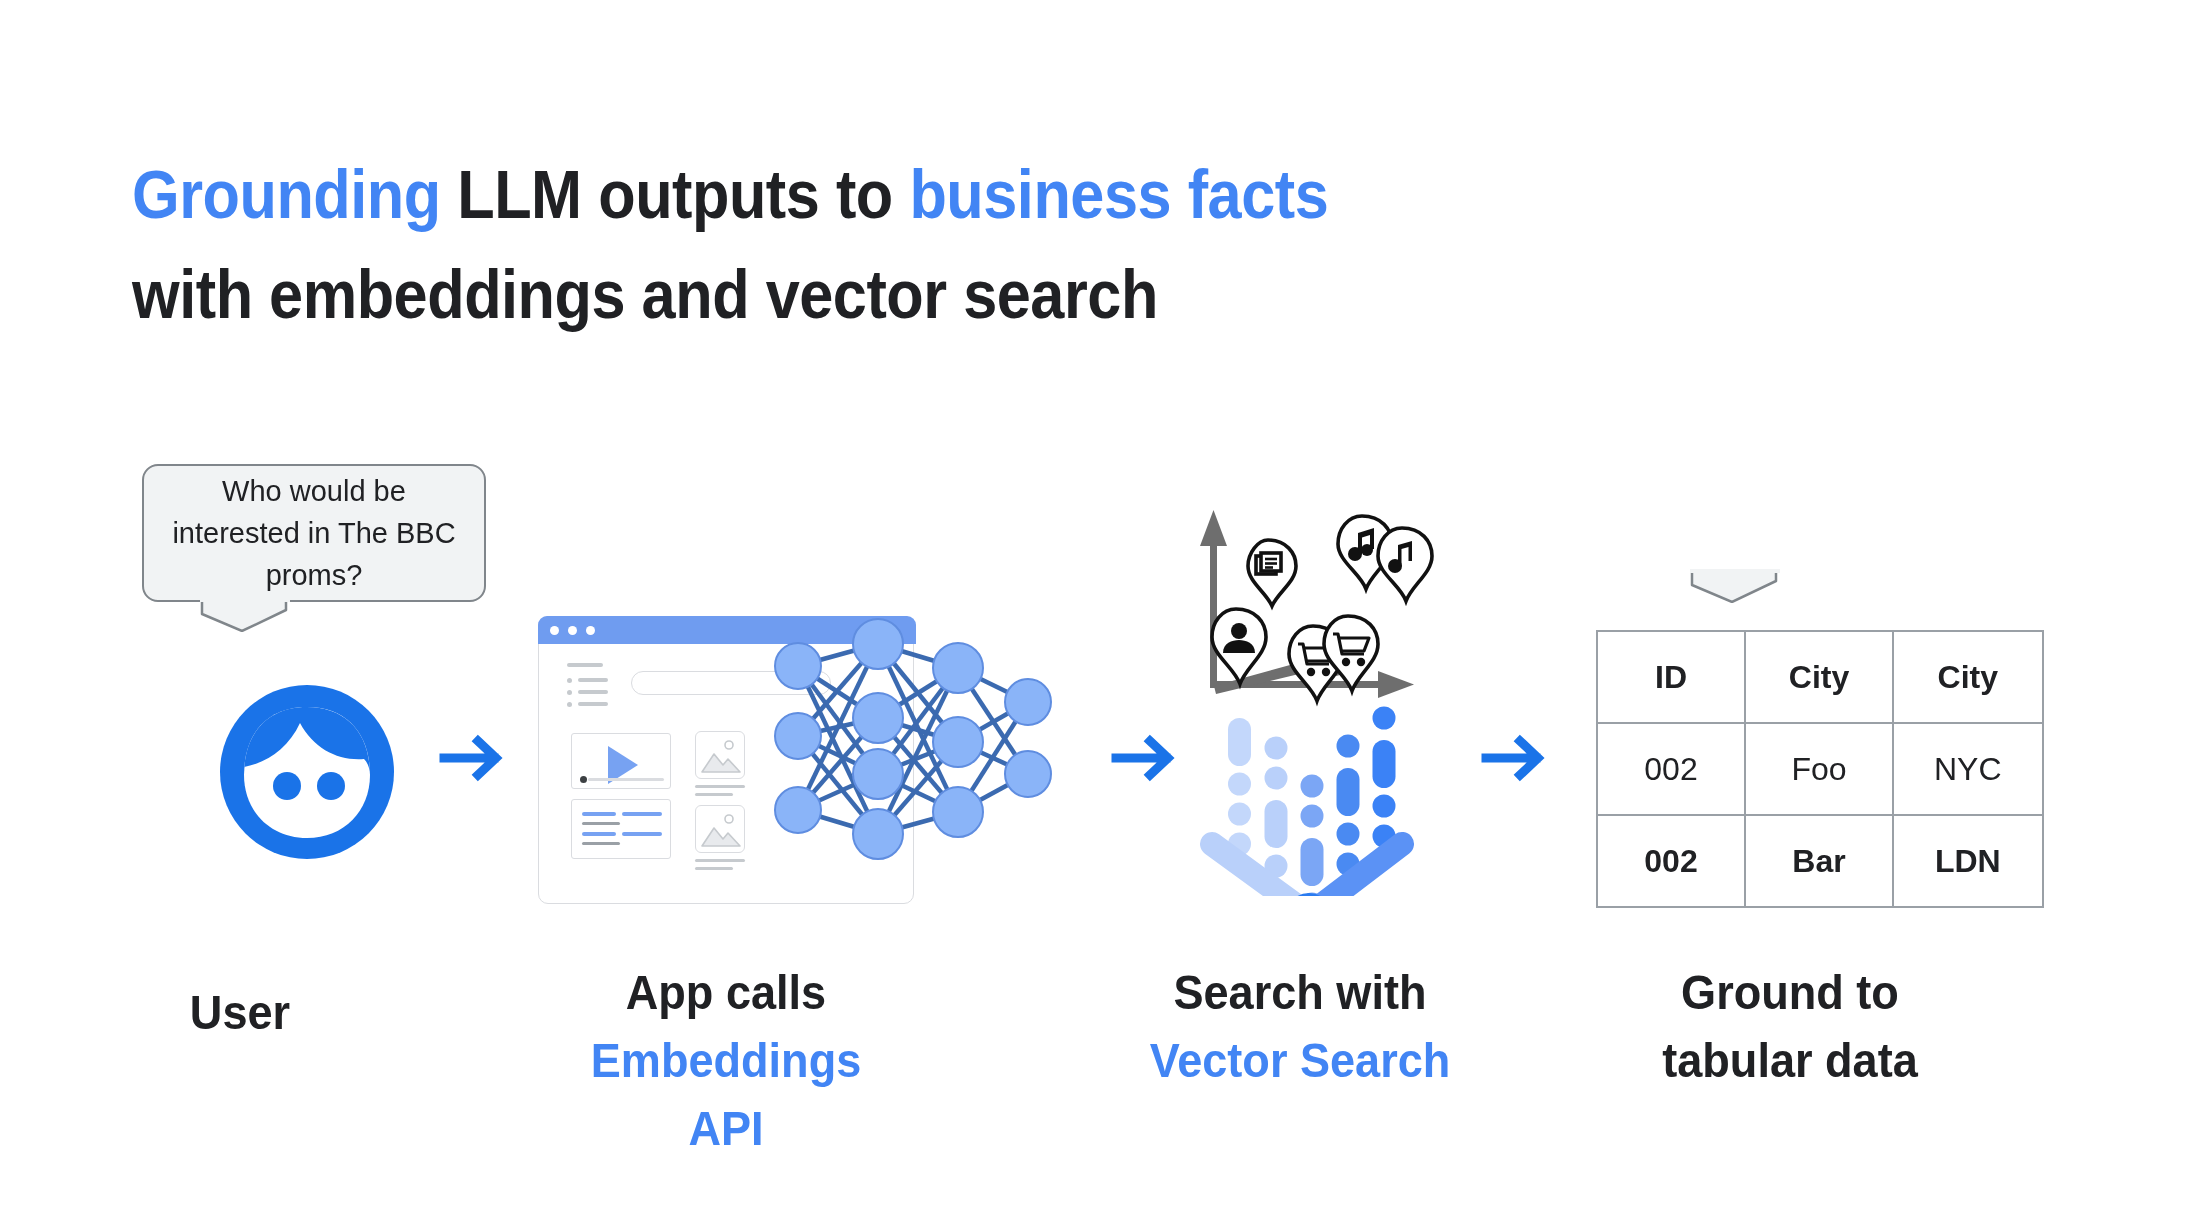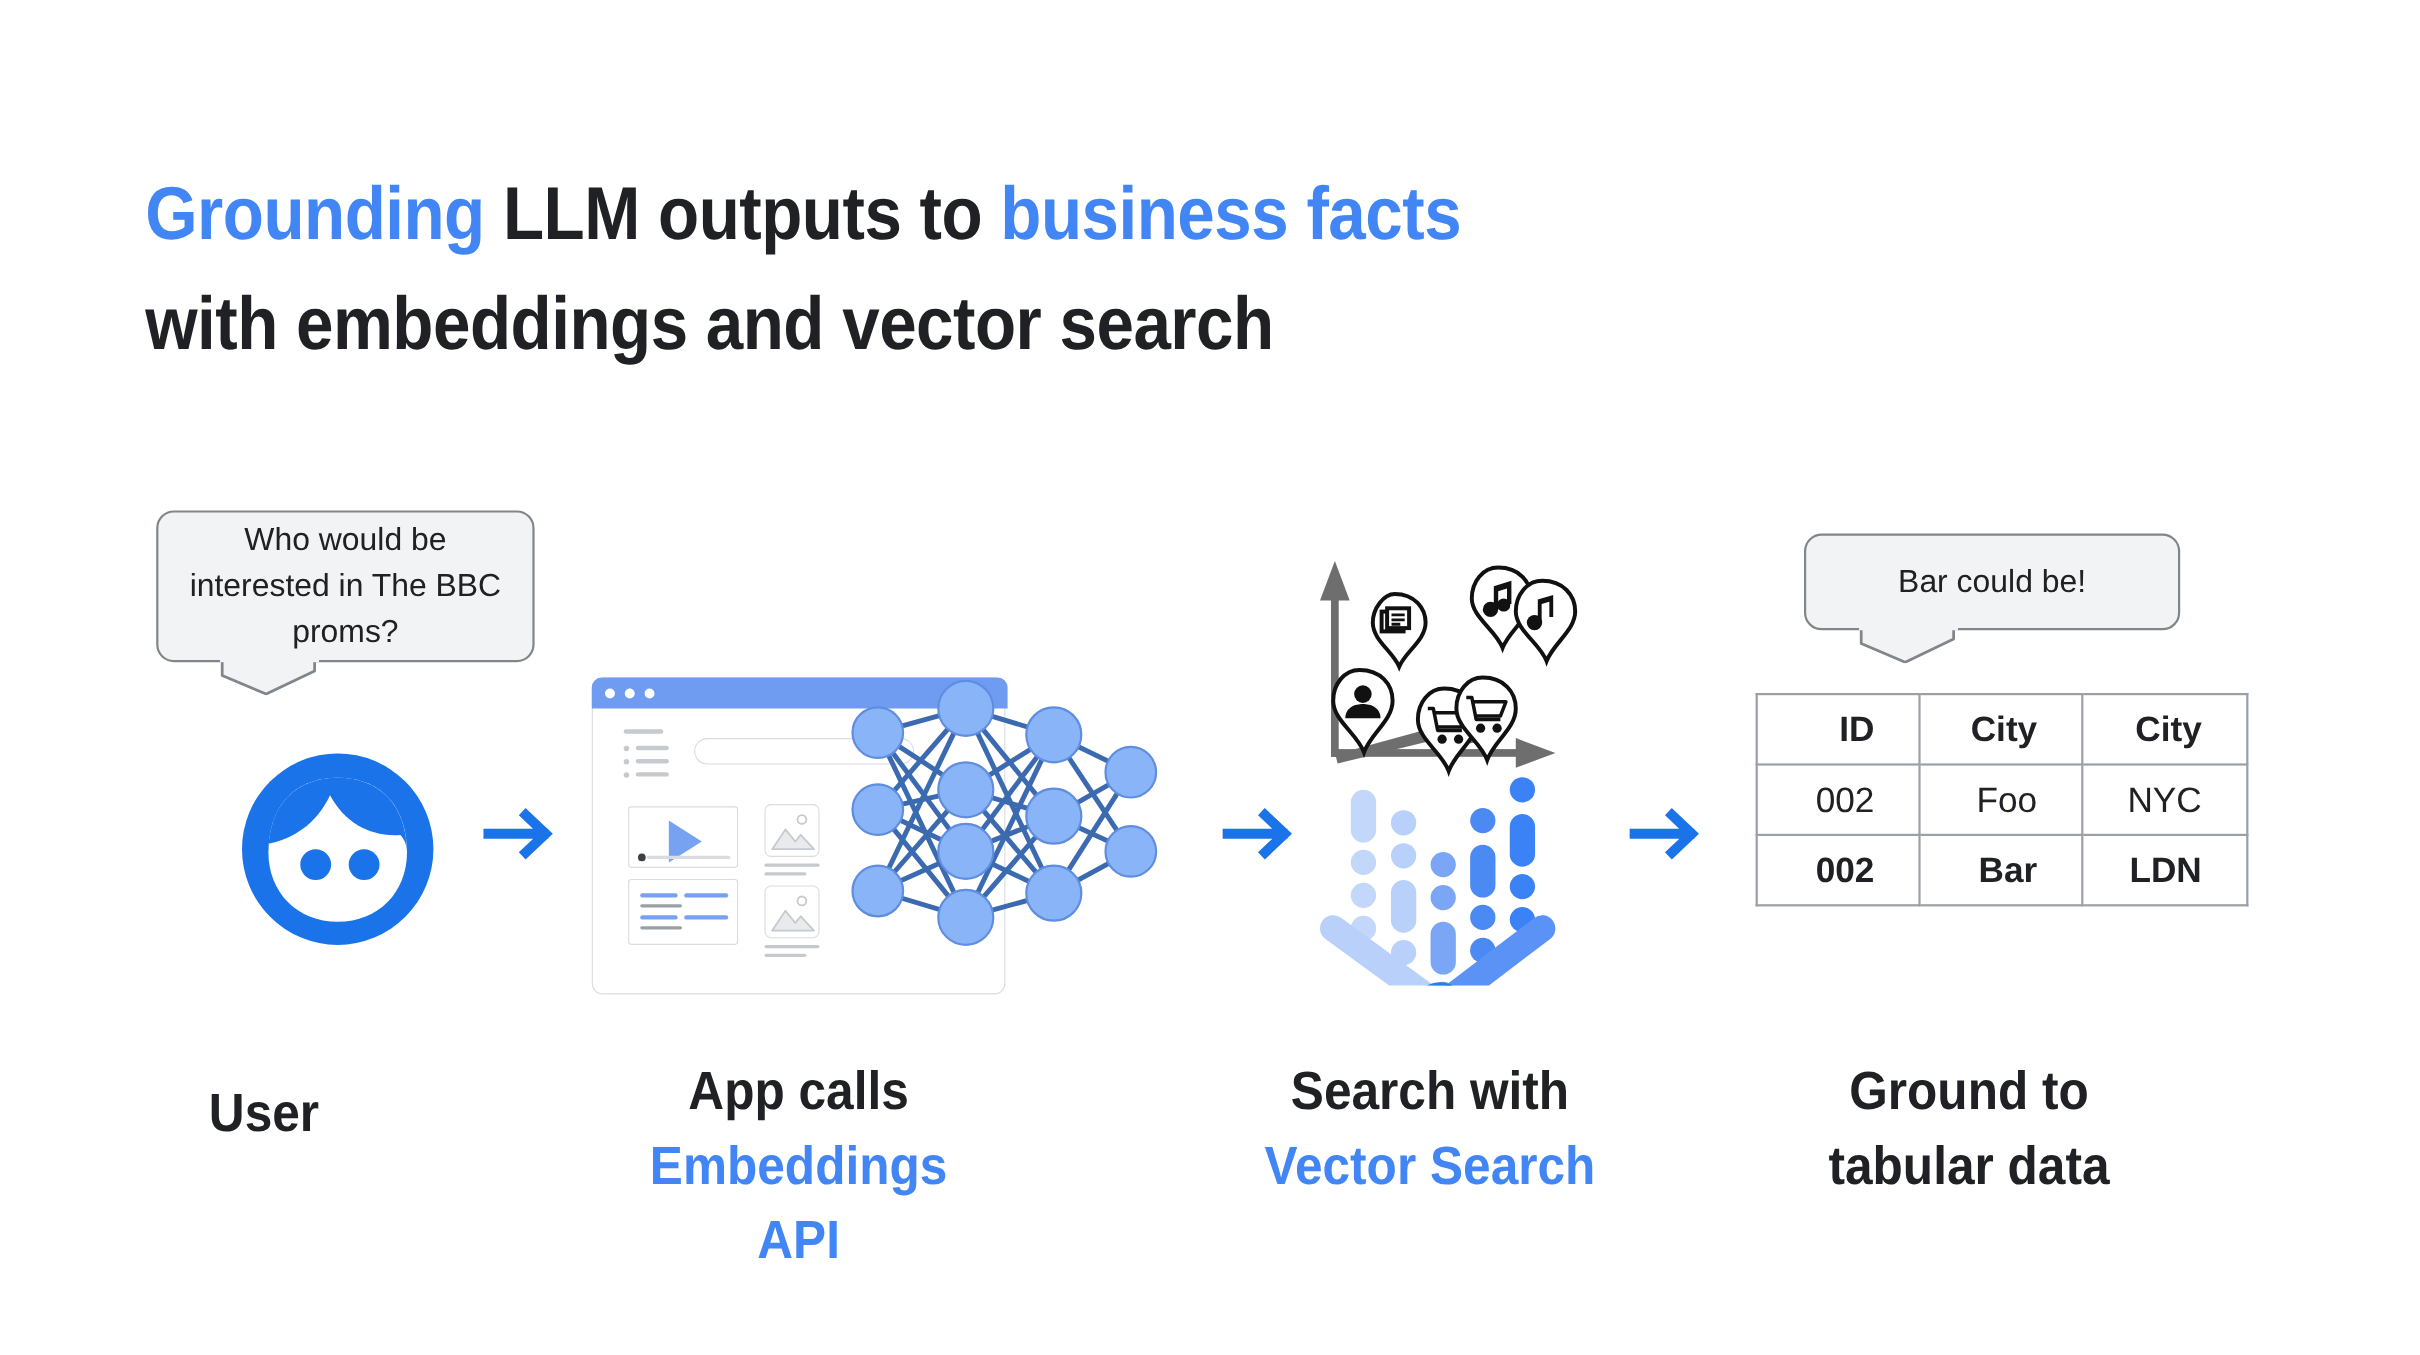--- a/index.html
+++ b/index.html
@@ -101,23 +101,23 @@
   #vectorgraphic { position:absolute; left:1190px; top:468px; width:260px; height:400px; }
 
   
   #data-table {
     position:absolute; left:1596px; top:602px;
     border-collapse:collapse;
     font-family:"Liberation Sans","DejaVu Sans",sans-serif;
   }
   #data-table td, #data-table th {
     border:2px solid #9aa0a6;
-    width:148px; height:64px;
+    width:148px; height:92px;
     padding:0 40px;
-    text-align:right;
+    text-align:center;
     font-size:32px;
     color:#202124;
     font-weight:400;
   }
   #data-table th { font-weight:700; }
   #data-table tr.highlight td { font-weight:700; }
 </style>
 </head>
 <body>
 
@@ -373,23 +373,20 @@
 
   <div class="col-label" style="left:1110px; top:930px; width:380px;">
     <span>Search with</span>
     <span class="accent">Vector Search</span>
   </div>
 
   <svg class="arrow" style="left:1480px; top:700px;" viewBox="0 0 76 60">
     <path d="M6 30 H56 M40 13 L58 30 L40 47" fill="none" stroke="#1a73e8" stroke-width="9" stroke-linecap="square" stroke-linejoin="miter"></path>
   </svg>
 
-  <div class="bubble" style="left:1640px; top:457px; width:342px; height:88px;">
-    <span>Bar could be!</span>
-  </div>
   <svg class="bubble-tail" style="left:1690px; top:541px;" viewBox="0 0 90 34">
     <path d="M2 2 L2 16 L42 33 L86 12 L86 2 Z" fill="#f1f3f4" stroke="#80868b" stroke-width="2.5" stroke-linejoin="round"></path>
     <rect x="0" y="0" width="90" height="4" fill="#f1f3f4"></rect>
   </svg>
 
   <table id="data-table">
     <thead>
       <tr>
         <th>ID</th>
         <th>City</th>

